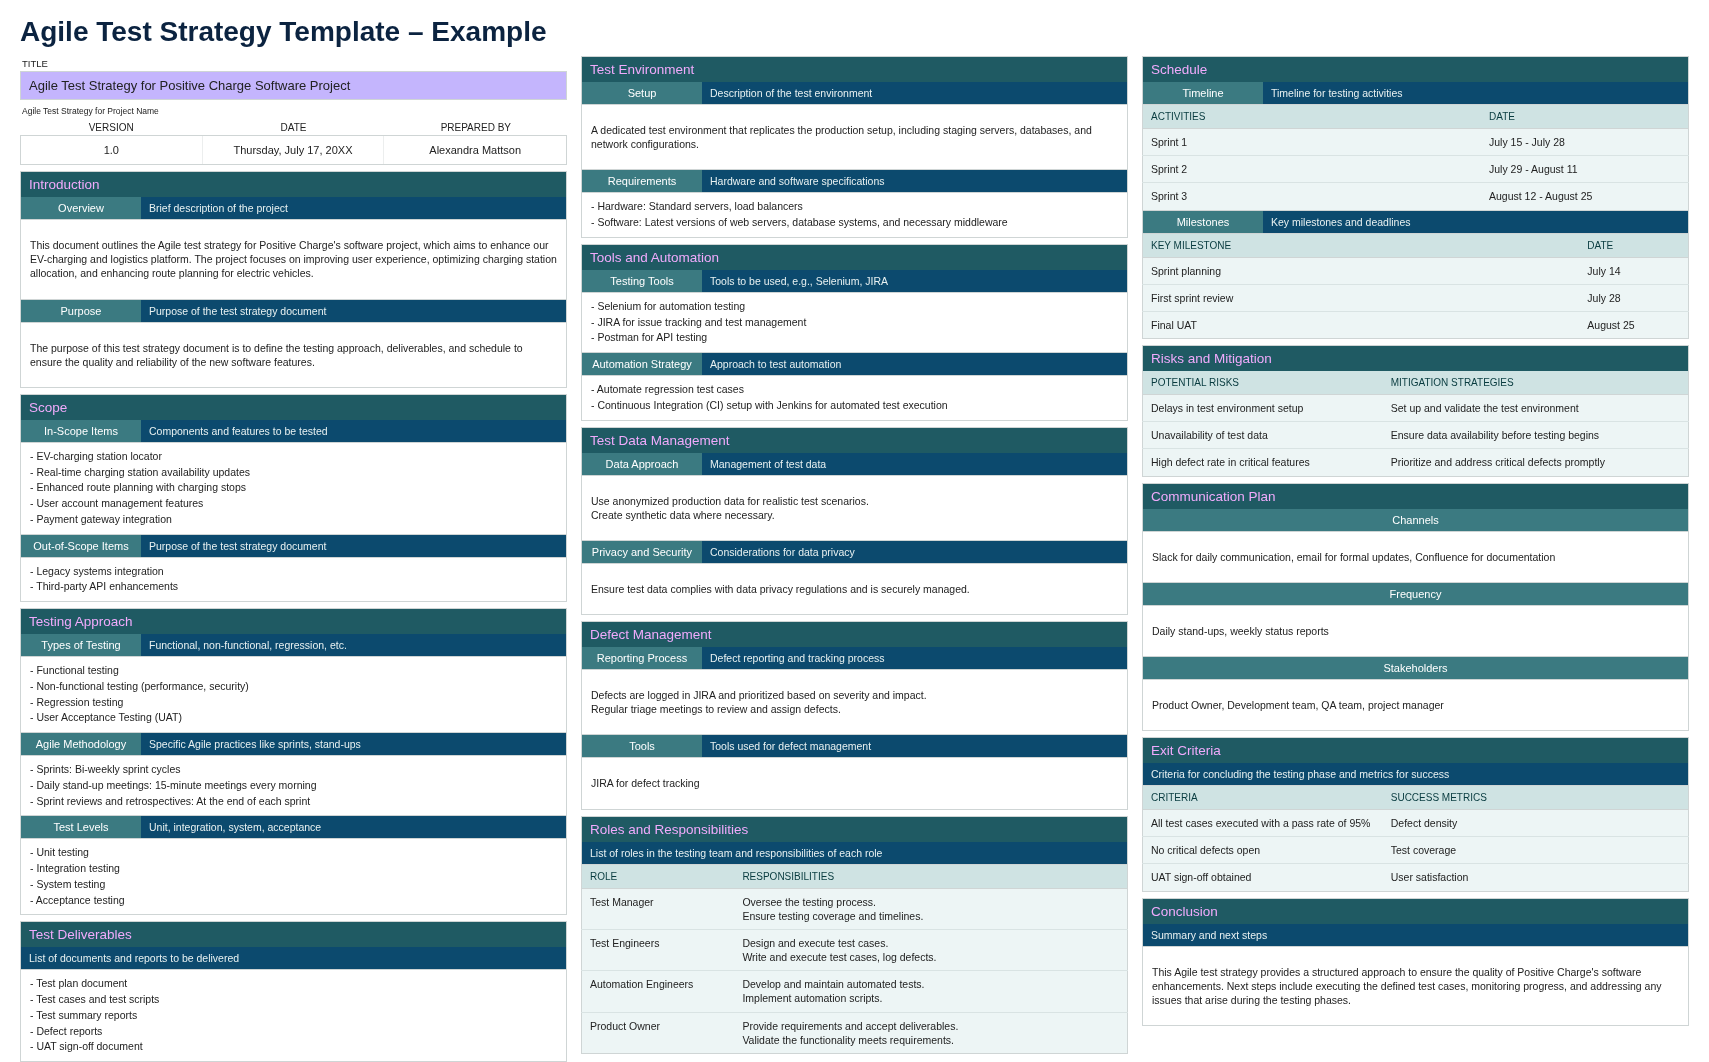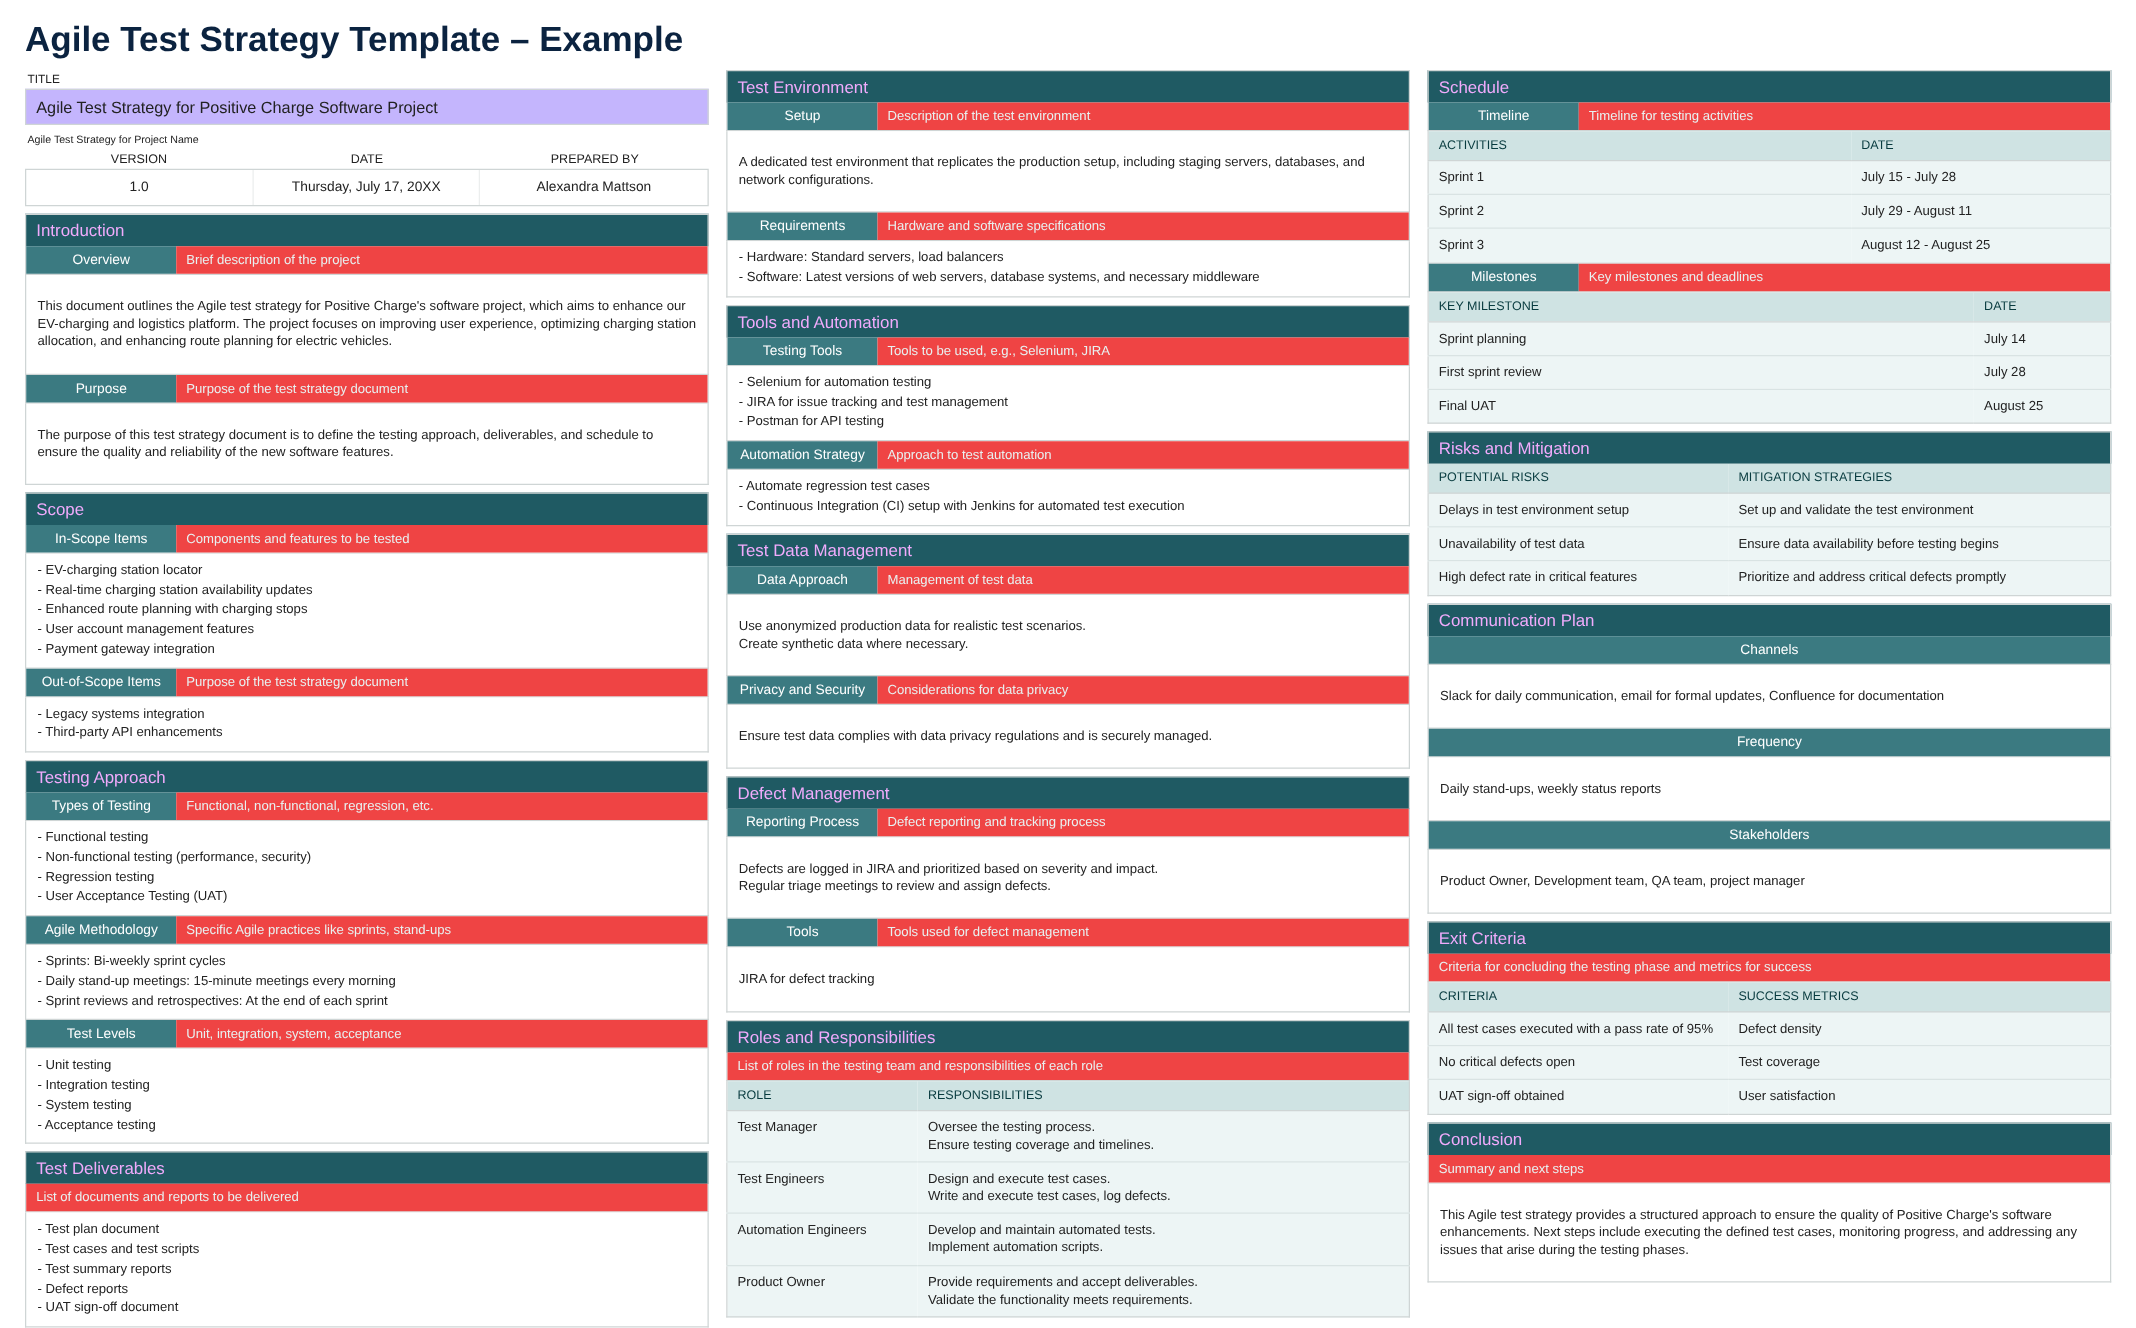--- a/index.html
+++ b/index.html
@@ -73,21 +73,21 @@
   }
   .sub-row.full { grid-template-columns: 1fr; }
   .sub-label {
     background: #3b7a81;
     color: #fff;
     padding: 5px 8px;
     font-size: 11px;
     text-align: center;
   }
   .sub-desc {
-    background: #ef4444;
+    background: #0c4a6e;
     color: #e8f1f1;
     padding: 5px 8px;
     font-size: 10.5px;
   }
   .body-text {
     border: 1px solid #cfd5d5;
     border-top: none;
     background: #fff;
     padding: 18px 9px;
     font-size: 10.5px;

